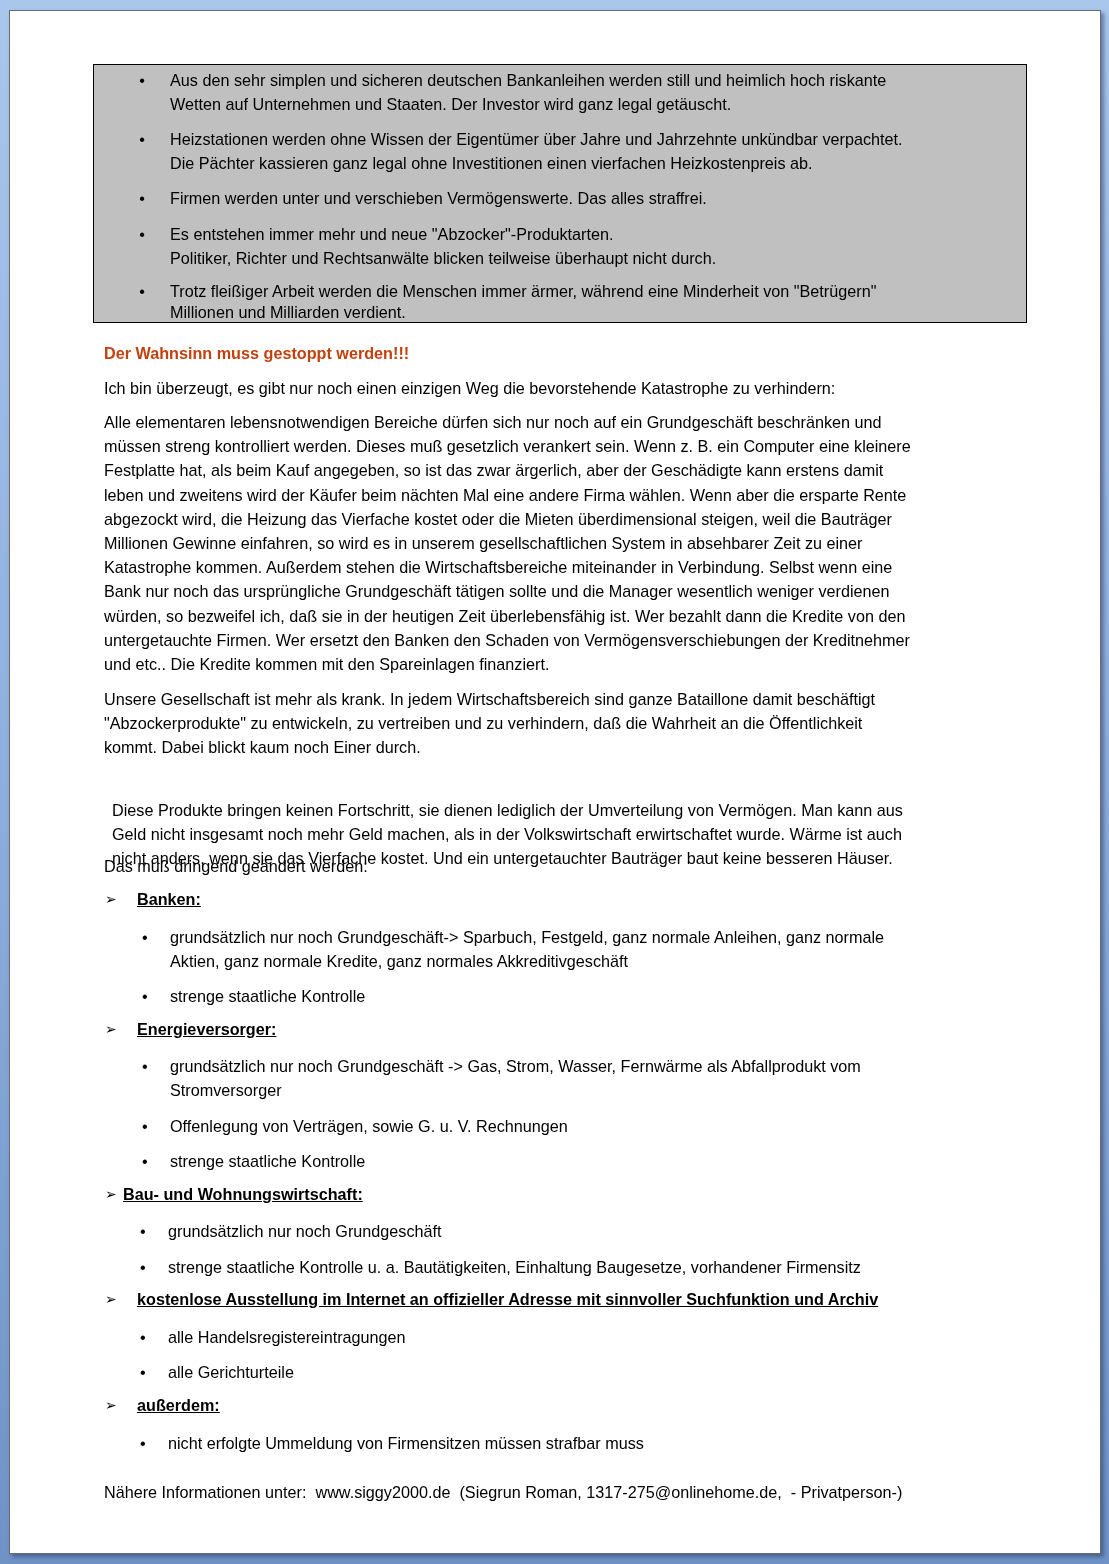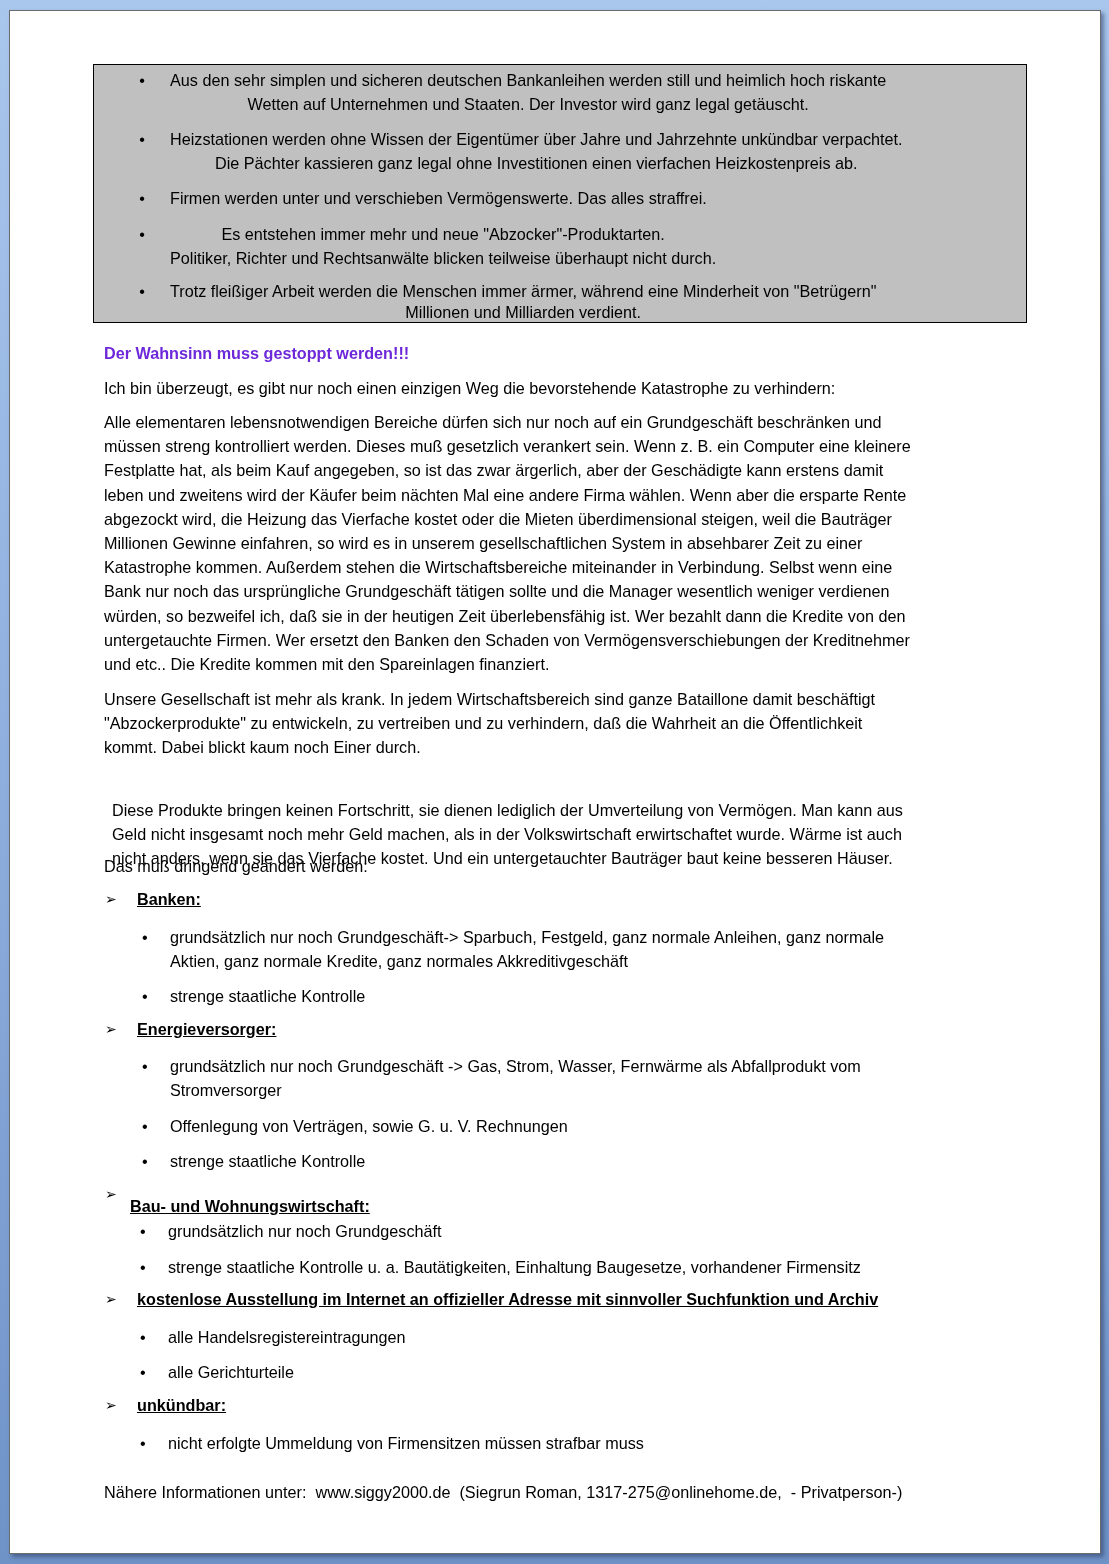--- a/index.html
+++ b/index.html
@@ -14,23 +14,23 @@
     position: absolute; left: 9px; top: 10px; width: 1090px; height: 1542px;
     background: #fff; border: 1px solid #6b6b6b;
     box-shadow: 3px 3px 4px rgba(40,60,100,0.55);
   }
   .gray-box {
     position: absolute; left: 83px; top: 53px; width: 932px; height: 257px;
     background: #c0c0c0; border: 1px solid #000; overflow: hidden;
   }
   .gb-item { position: absolute; left: 0; right: 0; font-size: 16.2px; line-height: 24px; }
   .gb-item .dot { position: absolute; left: 43px; top: 0; width: 10px; text-align: center; }
-  .gb-item .txt { position: absolute; left: 76px; top: 0; white-space: pre; text-align: center; }
+  .gb-item .txt { position: absolute; left: 76px; top: 0; white-space: pre; }
   .txt-block { position: absolute; font-size: 16.2px; line-height: 24.2px; white-space: pre; }
-  .heading-red { color: #6d28d9; font-weight: bold; }
+  .heading-red { color: #c2410c; font-weight: bold; }
   .arrow { position: absolute; font-size: 14px; }
   .sec-head { position: absolute; font-weight: bold; text-decoration: underline; font-size: 16.2px; white-space: pre; }
   .sub { position: absolute; font-size: 16.2px; line-height: 24.2px; white-space: pre; }
   .sub .dot { position: absolute; left: 0; top: 0; }
   .sub .t { position: absolute; left: 28px; top: 0; }
 </style>
 </head>
 <body>
 
 <div class="page">
@@ -110,21 +110,21 @@
   <div class="sub" style="left:132px; top:1103px;">
     <span class="dot">•</span>
     <span class="t">Offenlegung von Verträgen, sowie G. u. V. Rechnungen</span>
   </div>
   <div class="sub" style="left:132px; top:1138px;">
     <span class="dot">•</span>
     <span class="t">strenge staatliche Kontrolle</span>
   </div>
 
   <span class="arrow" style="left:95px; top:1175px;">➢</span>
-  <span class="sec-head" style="left:120px; top:1174px;margin-top:12px;">Bau- und Wohnungswirtschaft:</span>
+  <span class="sec-head" style="left:113px; top:1174px;">Bau- und Wohnungswirtschaft:</span>
   <div class="sub" style="left:130px; top:1208px;">
     <span class="dot">•</span>
     <span class="t">grundsätzlich nur noch Grundgeschäft</span>
   </div>
   <div class="sub" style="left:130px; top:1244px;">
     <span class="dot">•</span>
     <span class="t">strenge staatliche Kontrolle u. a. Bautätigkeiten, Einhaltung Baugesetze, vorhandener Firmensitz</span>
   </div>
 
   <span class="arrow" style="left:95px; top:1280px;">➢</span>
@@ -132,21 +132,21 @@
   <div class="sub" style="left:130px; top:1314px;">
     <span class="dot">•</span>
     <span class="t">alle Handelsregistereintragungen</span>
   </div>
   <div class="sub" style="left:130px; top:1349px;">
     <span class="dot">•</span>
     <span class="t">alle Gerichturteile</span>
   </div>
 
   <span class="arrow" style="left:95px; top:1386px;">➢</span>
-  <span class="sec-head" style="left:127px; top:1385px;">unkündbar:</span>
+  <span class="sec-head" style="left:127px; top:1385px;">außerdem:</span>
   <div class="sub" style="left:130px; top:1420px;">
     <span class="dot">•</span>
     <span class="t">nicht erfolgte Ummeldung von Firmensitzen müssen strafbar muss</span>
   </div>
 
   <div class="txt-block" style="left:94px; top:1469px;"><span>Nähere Informationen unter:</span>  <span>www.siggy2000.de</span>  <span>(Siegrun Roman, 1317-275@onlinehome.de,  - Privatperson-)</span></div>
 
 </div>
 
 </body></html>

